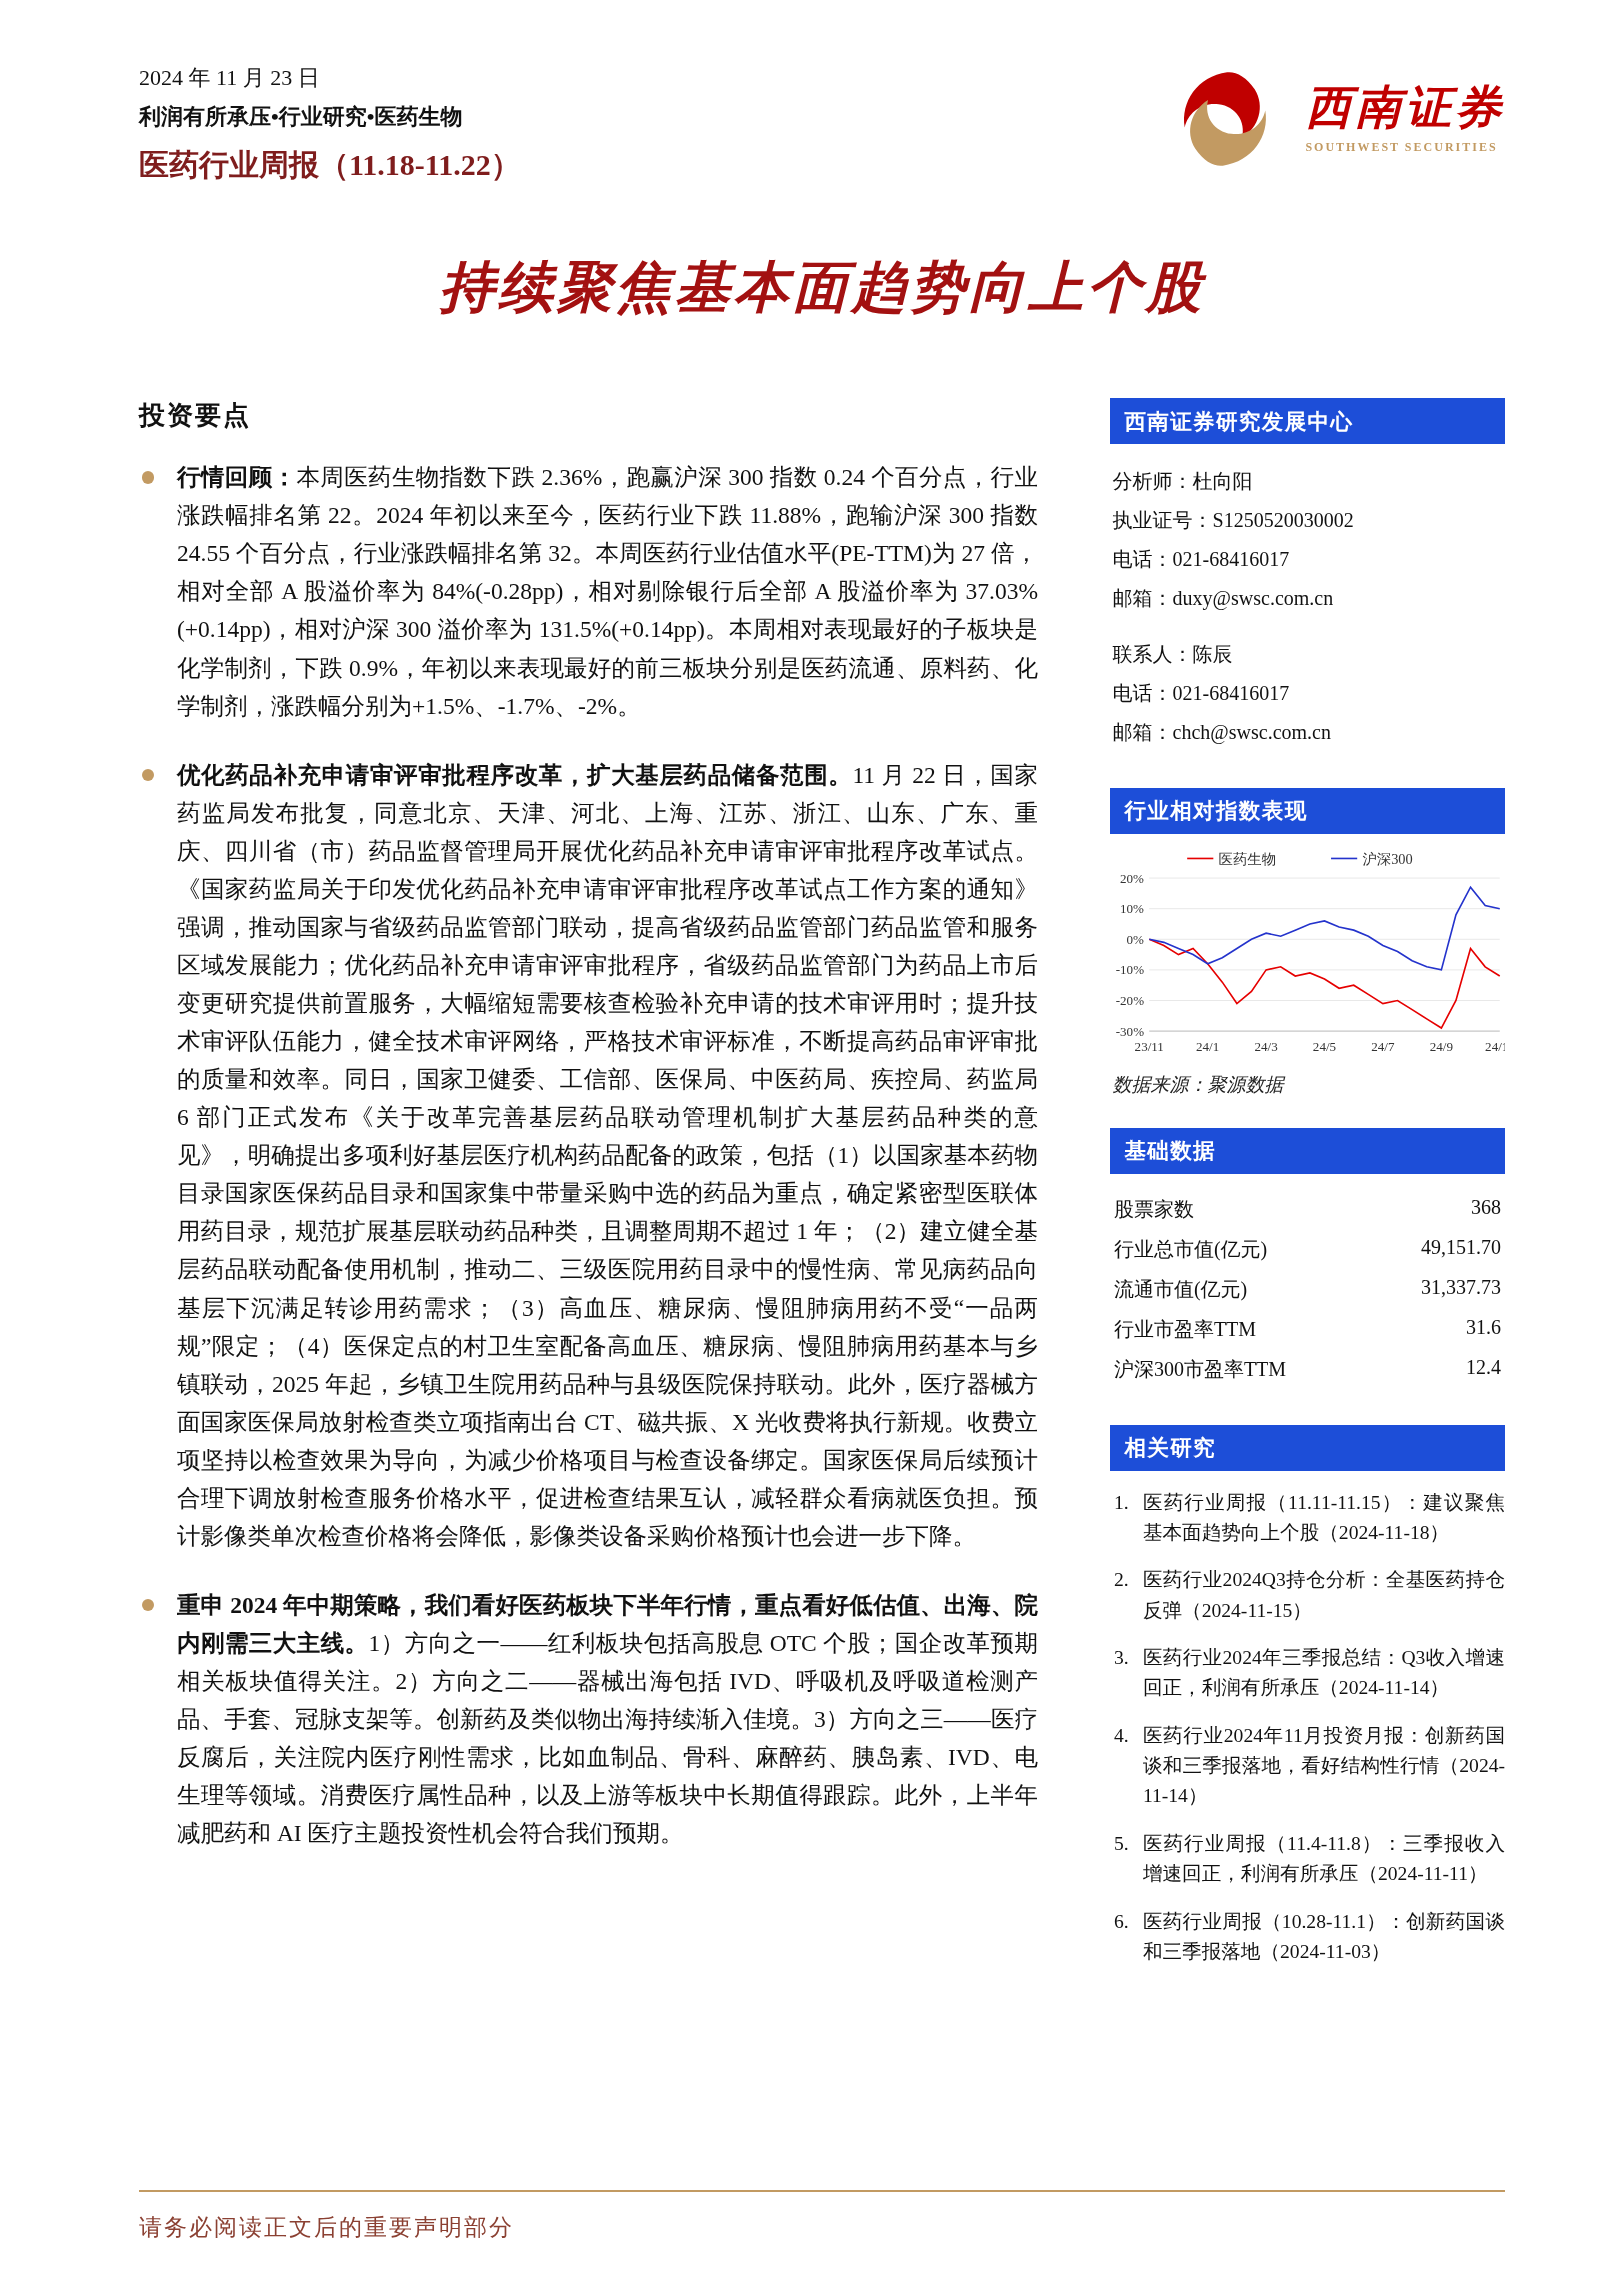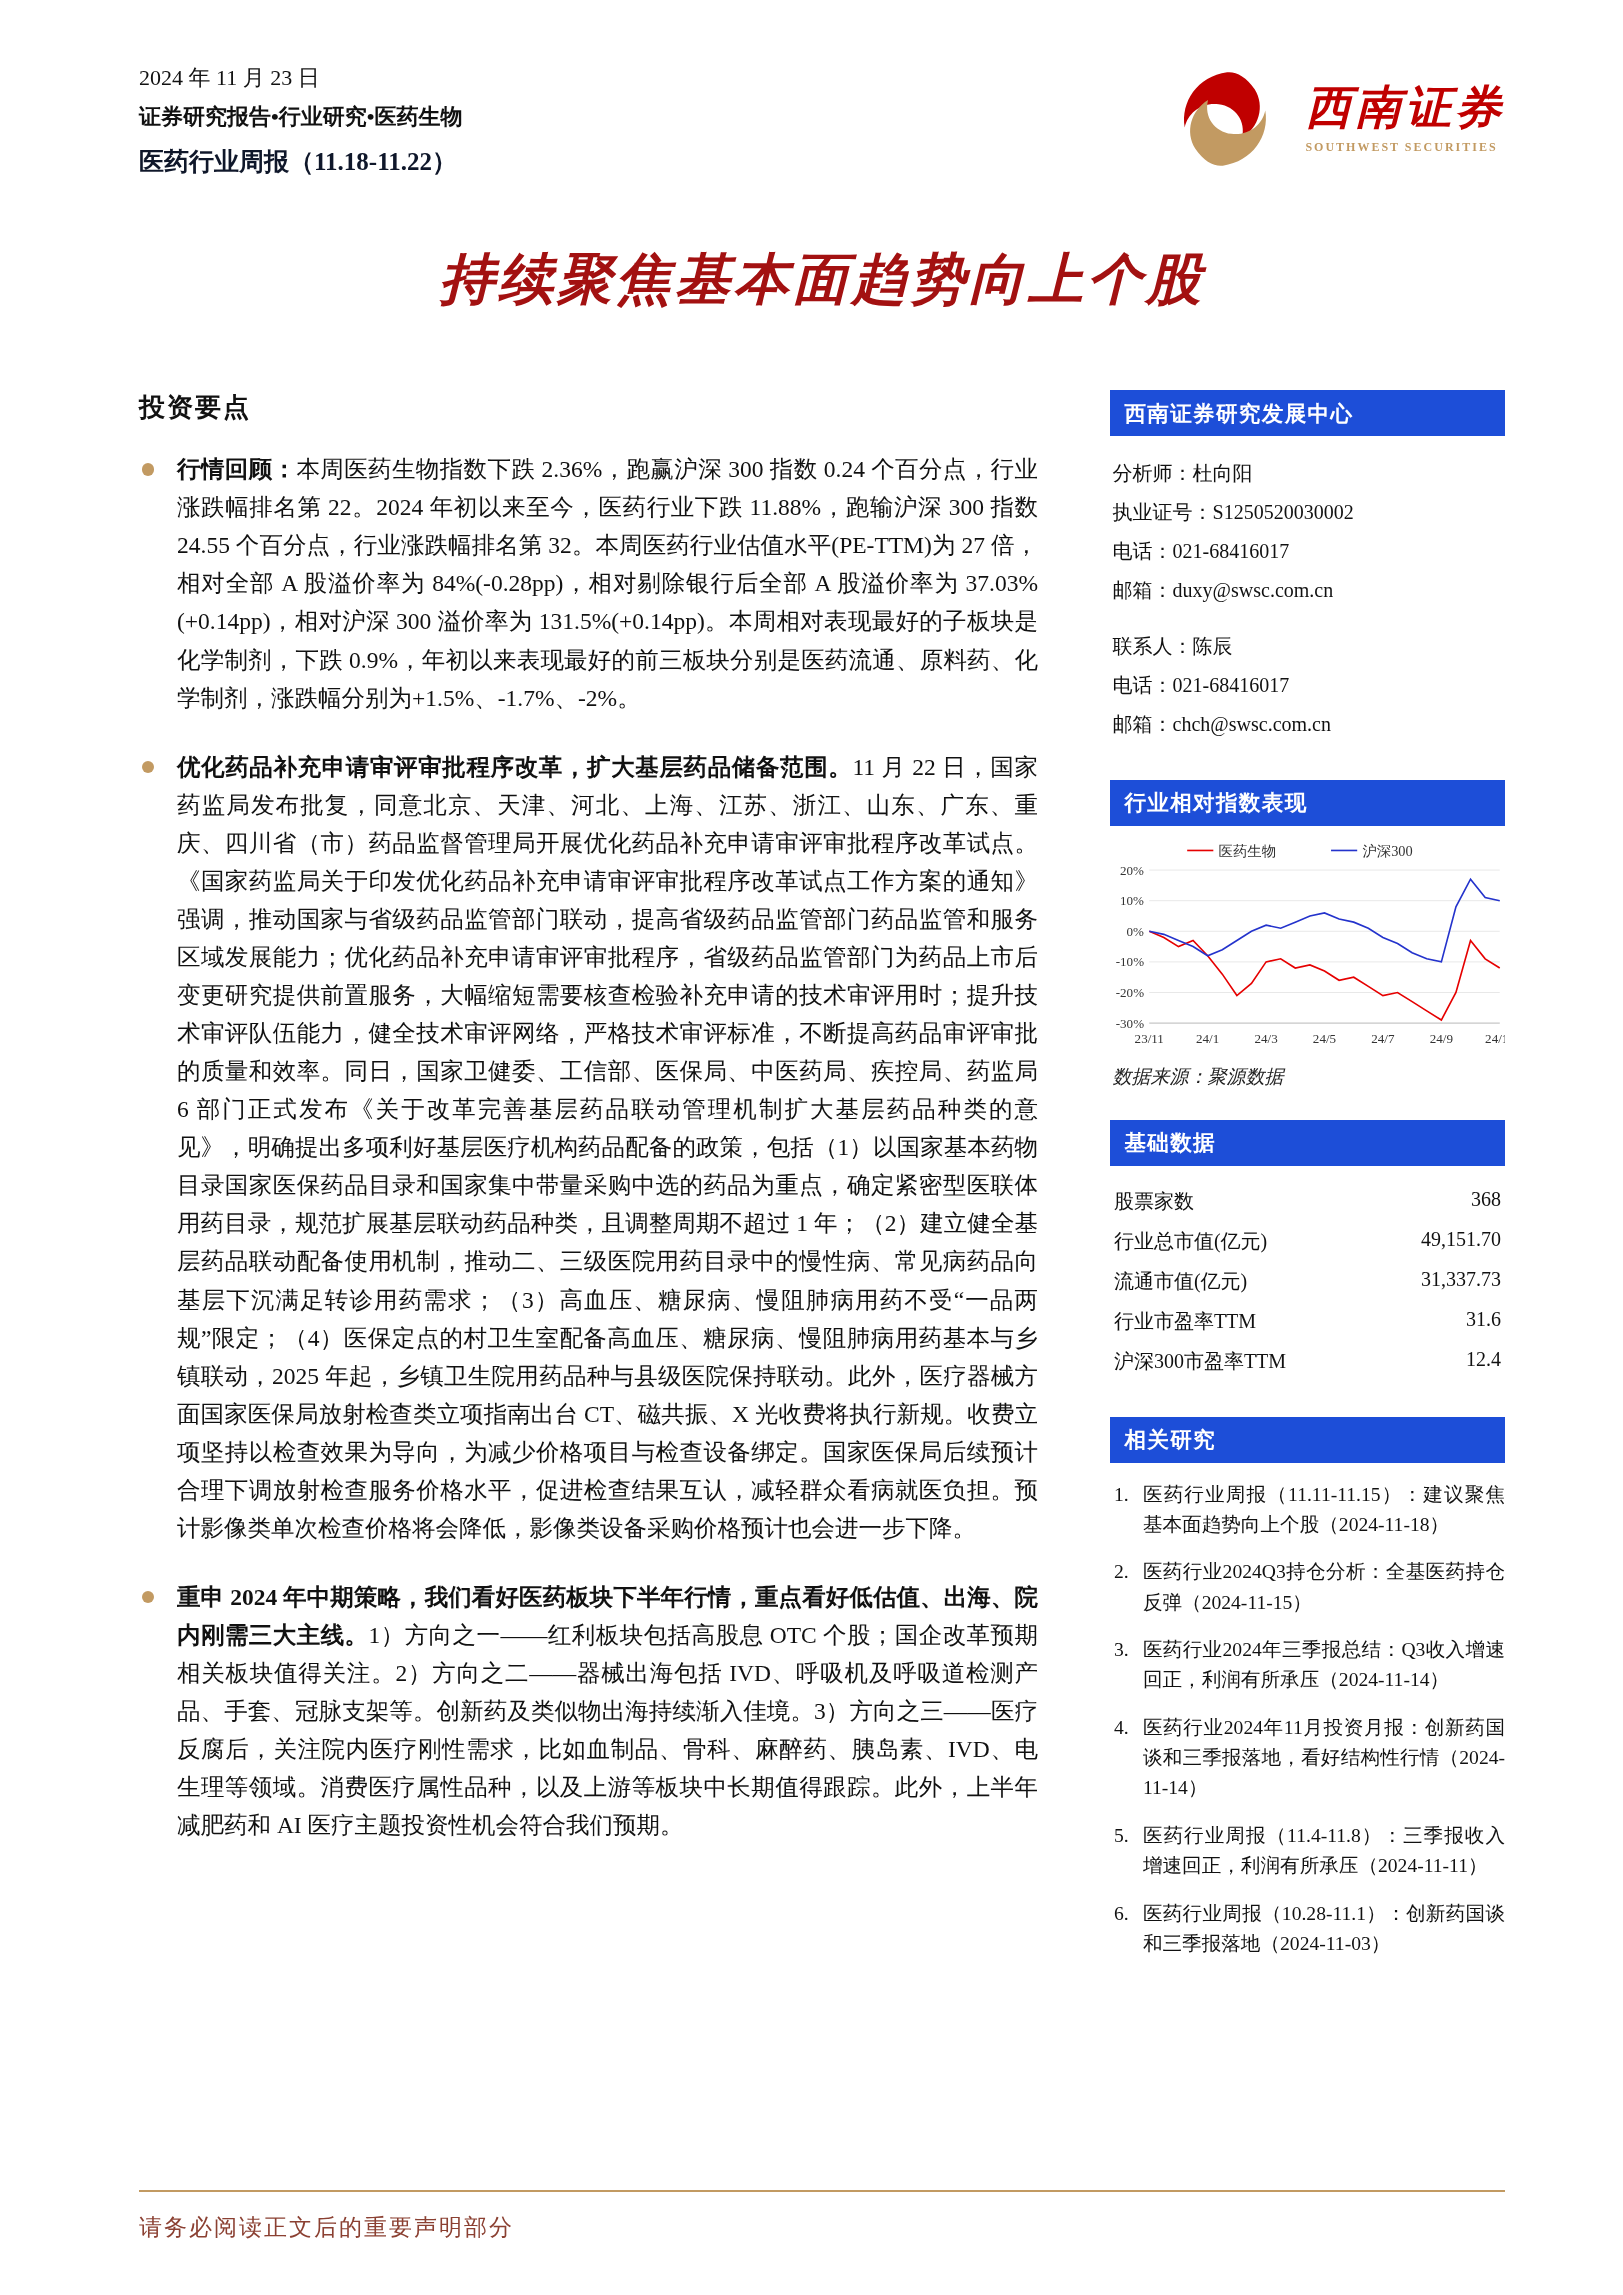--- a/index.html
+++ b/index.html
@@ -8,21 +8,21 @@
     width:1623px; min-height:2295px; margin:0 auto; background:#fff;
     font-family:"Liberation Serif", serif; color:#111;
     display:flex; flex-direction:column;
     padding:63px 118px 52px 139px;
   }
 
   
   .doc-header { display:flex; justify-content:space-between; align-items:flex-start; }
   .hdr-date   { font-size:22px; margin-bottom:9.2px; }
   .hdr-cat    { font-size:22px; font-weight:bold; margin-bottom:13px; }
-  .hdr-series { font-size:25px; font-weight:bold; color:#0f172a; }
+  .hdr-series { font-size:30px; font-weight:bold; color:#7f1d1d; }
   .logo { display:flex; align-items:center; gap:27px; margin-top:2.6px; }
   .logo-icon { width:106px; height:106px; flex-shrink:0; }
   .logo-cn { font-size:46px; font-weight:bold; font-style:italic; color:#C00000; letter-spacing:3.9px; line-height:1.1; }
   .logo-en { font-size:12px; font-weight:bold; color:#C29A62; letter-spacing:2px; margin-top:6.5px; }
 
   
   .report-title {
     margin:65px 0 73px; text-align:center;
     font-size:55px; font-weight:bold; font-style:italic;
     color:#A31111; letter-spacing:3.9px;
@@ -57,21 +57,21 @@
   .doc-footer { margin-top:auto; border-top:2.6px solid #C29A62; padding-top:19.6px; font-size:23px; letter-spacing:2px; color:#8B4032; }
 </style>
 </head>
 <body>
 
 <div class="page">
 
   <div class="doc-header">
     <div>
       <div class="hdr-date">2024 年 11 月 23 日</div>
-      <div class="hdr-cat">证券研究报告•行业研究•医药生物</div>
+      <div class="hdr-cat">利润有所承压•行业研究•医药生物</div>
       <div class="hdr-series">医药行业周报（11.18-11.22）</div>
     </div>
     <div class="logo">
       <svg class="logo-icon" viewBox="0 0 100 100" aria-hidden="true">
         <path d="M52,6 C24,10 8,34 12,58 C15,44 28,34 44,36 C60,38 70,52 66,68 C82,58 88,38 78,22 C70,10 60,5 52,6 Z" fill="#C00000"></path>
         <path d="M48,94 C76,90 92,66 88,42 C85,56 72,66 56,64 C40,62 30,48 34,32 C18,42 12,62 22,78 C30,90 40,95 48,94 Z" fill="#C29A62"></path>
       </svg>
       <div>
         <div class="logo-cn">西南证券</div>
         <div class="logo-en">SOUTHWEST SECURITIES</div>

